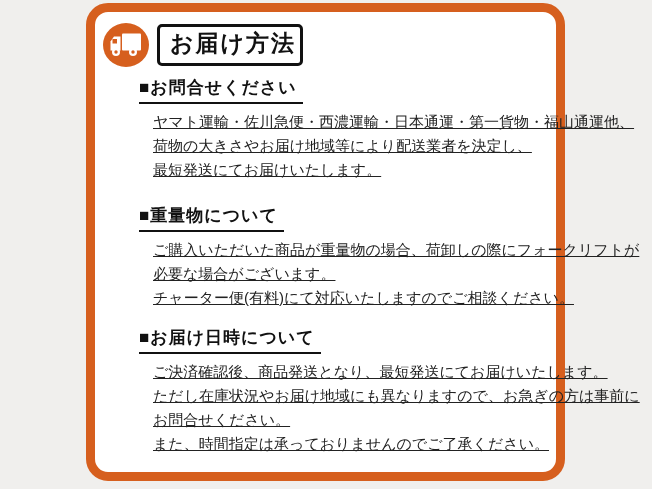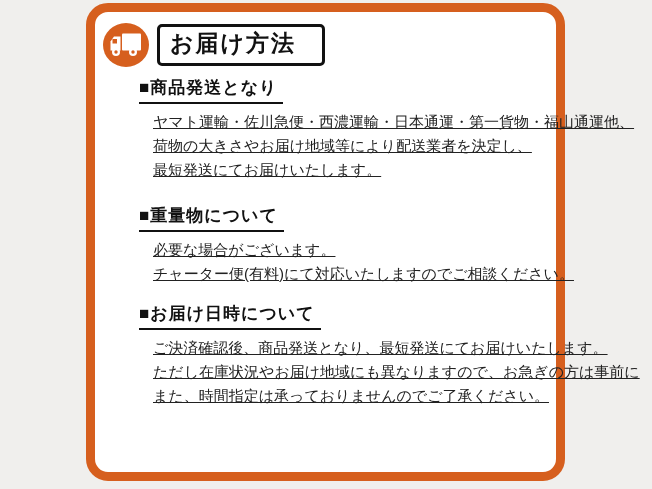--- a/index.html
+++ b/index.html
@@ -32,21 +32,21 @@
     margin: 10px 0 0 8px;
   }
   .truck-badge {
     width: 46px;
     height: 46px;
     flex: 0 0 auto;
   }
   .title-box {
     border: 3px solid #111111;
     border-radius: 5px;
-    padding: 3px 26px 5px 10px;
+    padding: 3px 4px 5px 10px;
     font-size: 23px;
     font-weight: bold;
     letter-spacing: 2px;
     line-height: 1.2;
     color: #111111;
     background: #ffffff;
   }
   .section {
     margin: 0;
   }
@@ -88,38 +88,40 @@
         <circle cx="13" cy="30" r="4" fill="#ffffff"></circle>
         <circle cx="13" cy="30" r="1.7" fill="#d65f1e"></circle>
         <circle cx="30" cy="30" r="4" fill="#ffffff"></circle>
         <circle cx="30" cy="30" r="1.7" fill="#d65f1e"></circle>
       </svg>
     </span>
     <span class="title-box">お届け方法</span>
   </div>
 
   <div class="section s1">
-    <div class="section-heading">■商品発送となり</div>
+    <div class="section-heading">■お問合せください</div>
     <div class="section-body">
       <div class="line">ヤマト運輸・佐川急便・西濃運輸・日本通運・第一貨物・福山通運他、</div>
       <div class="line">荷物の大きさやお届け地域等により配送業者を決定し、</div>
       <div class="line">最短発送にてお届けいたします。</div>
     </div>
   </div>
 
   <div class="section s2">
     <div class="section-heading">■重量物について</div>
     <div class="section-body">
+      <div class="line">ご購入いただいた商品が重量物の場合、荷卸しの際にフォークリフトが</div>
       <div class="line">必要な場合がございます。</div>
       <div class="line">チャーター便(有料)にて対応いたしますのでご相談ください。</div>
     </div>
   </div>
 
   <div class="section s3">
     <div class="section-heading">■お届け日時について</div>
     <div class="section-body">
       <div class="line">ご決済確認後、商品発送となり、最短発送にてお届けいたします。</div>
       <div class="line">ただし在庫状況やお届け地域にも異なりますので、お急ぎの方は事前に</div>
+      <div class="line">お問合せください。</div>
       <div class="line">また、時間指定は承っておりませんのでご了承ください。</div>
     </div>
   </div>
 
 </div>
 
 </body></html>

